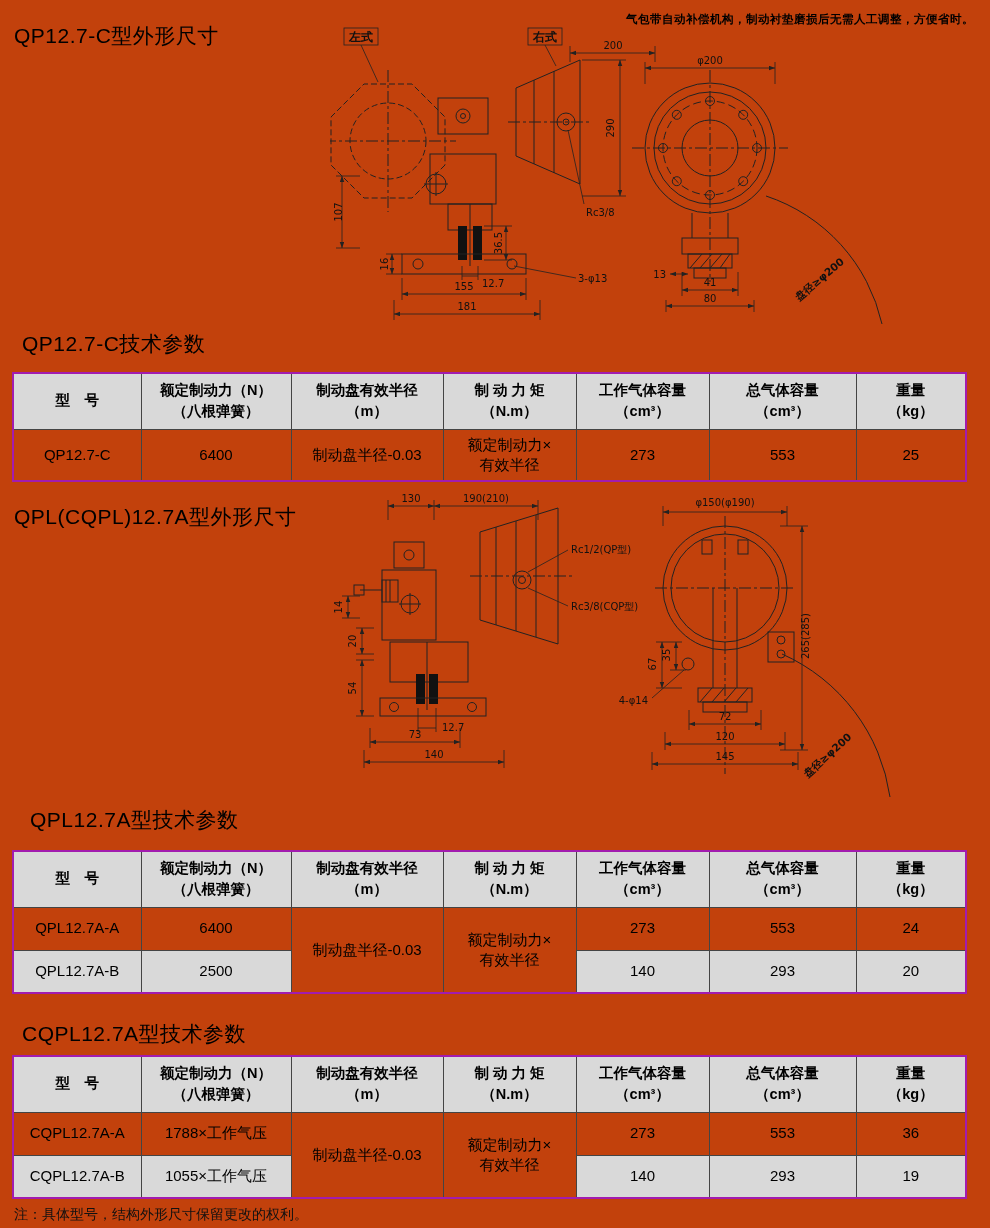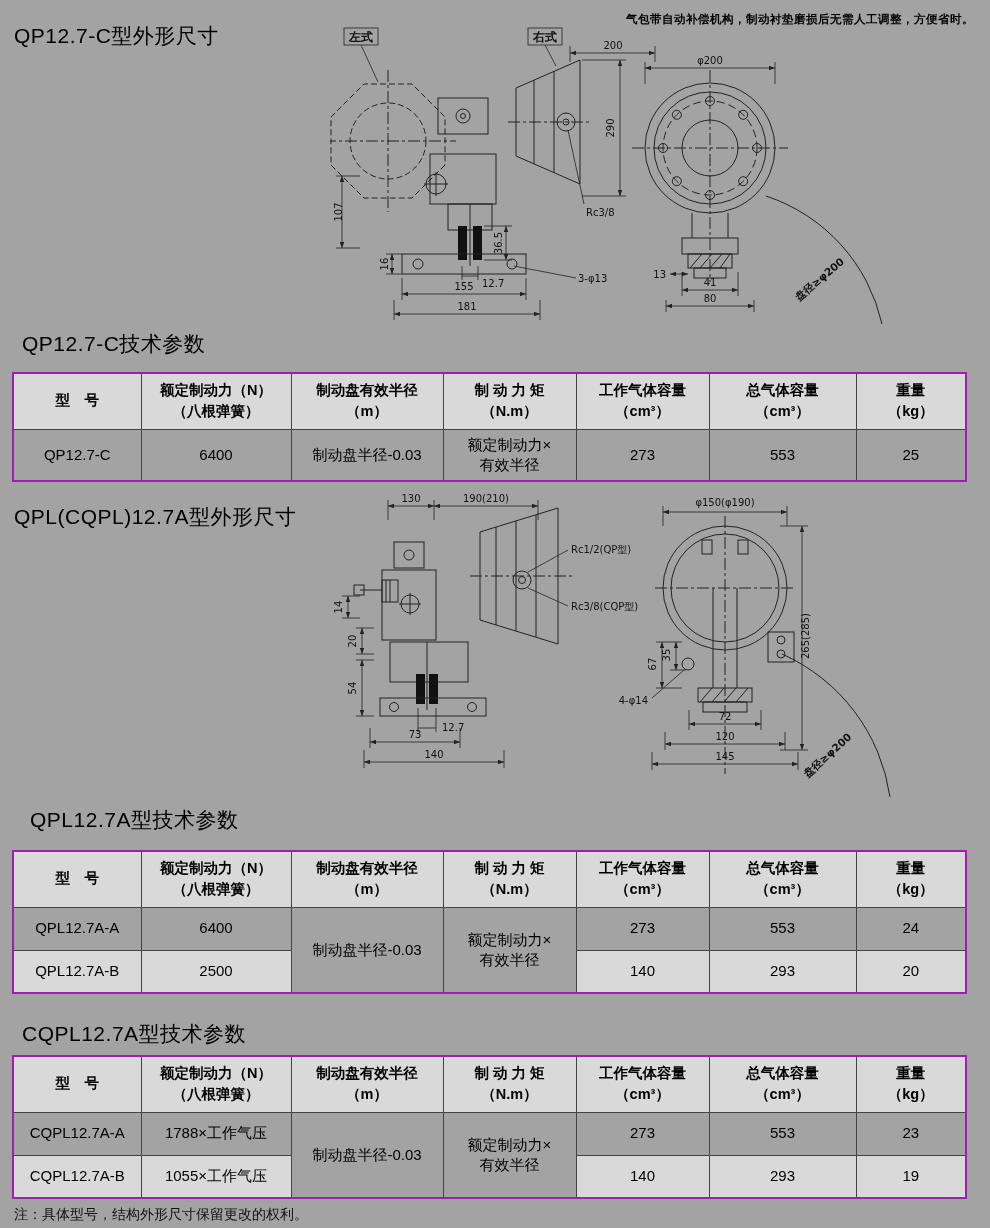--- a/index.html
+++ b/index.html
@@ -1,18 +1,18 @@
 <!DOCTYPE html>
 <html><head>
 <meta charset="utf-8">
 <style>
   * { margin:0; padding:0; box-sizing:border-box; }
   html,body { background:#ffffff; }
   .page {
-    position:relative; width:990px; height:1228px; background:#a3a3a3;
+    position:relative; width:990px; height:1228px; background:#c2410c;
     font-family:"Liberation Sans","DejaVu Sans",sans-serif; color:#000; overflow:hidden;
   }
   .top-note { position:absolute; top:12px; right:16px; font-size:11.5px; font-weight:bold; letter-spacing:0.5px; }
   .footer-note { position:absolute; left:14px; top:1206px; font-size:14px; color:#111; }
   .heading { position:absolute; font-size:21px; font-weight:normal; letter-spacing:0.5px; }
   #h1 { left:14px;  top:22px;  }
   #h2 { left:22px;  top:330px; }
   #h3 { left:14px;  top:503px; }
   #h4 { left:30px;  top:806px; }
   #h5 { left:22px;  top:1020px;}
@@ -468,21 +468,21 @@
       <tr>
         <td>CQPL12.7A-A</td>
         <td>1788×工作气压</td>
         <td rowspan="2">制动盘半径-0.03</td>
         <td rowspan="2">
             <div>额定制动力×</div>
             <div>有效半径</div>
           </td>
         <td>273</td>
         <td>553</td>
-        <td>23</td>
+        <td>36</td>
       </tr>
       <tr class="shaded">
         <td>CQPL12.7A-B</td>
         <td>1055×工作气压</td>
         <td>140</td>
         <td>293</td>
         <td>19</td>
       </tr>
     </tbody>
   </table>

